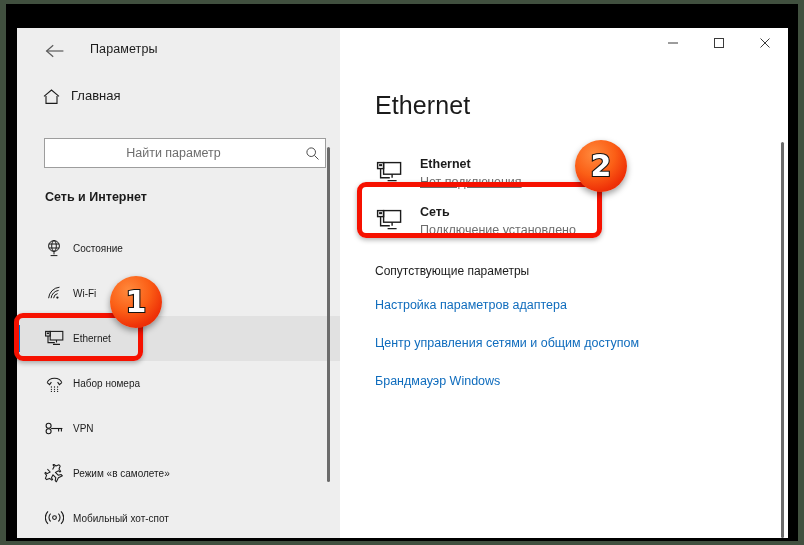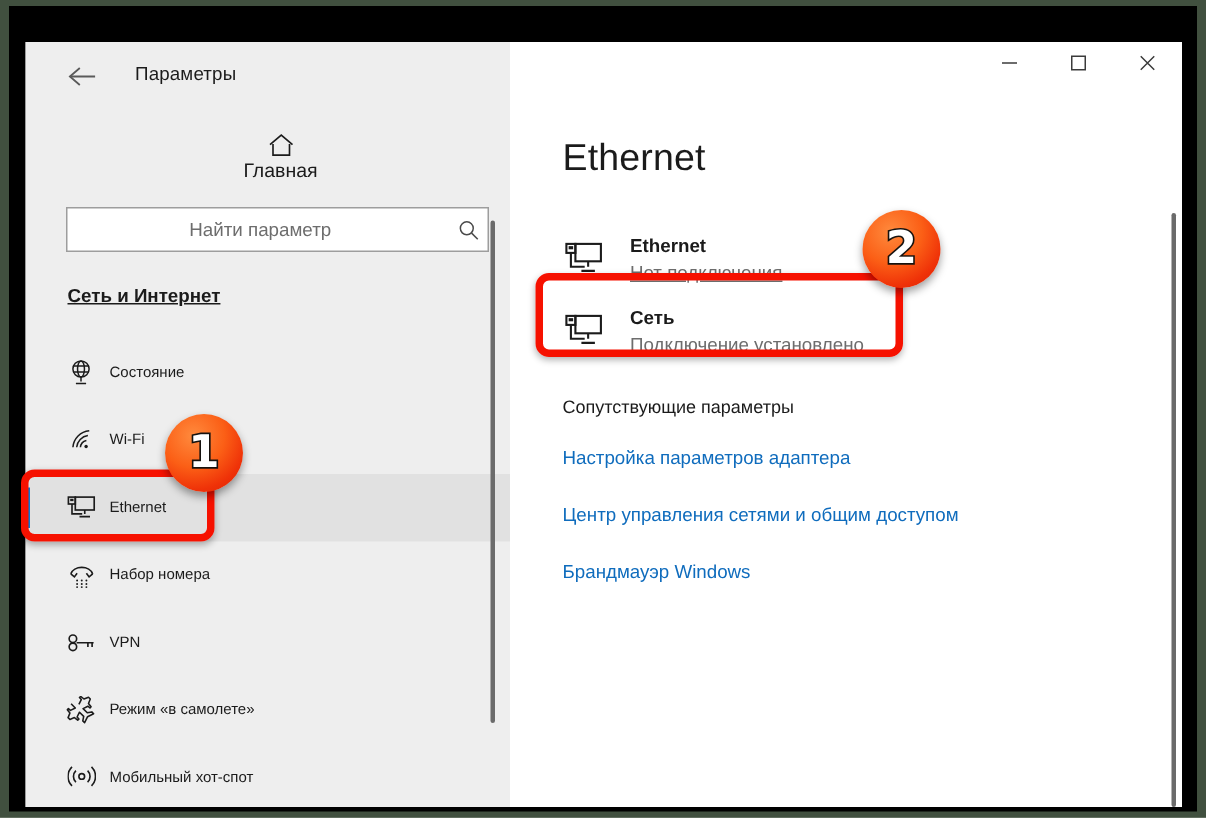--- a/index.html
+++ b/index.html
@@ -84,25 +84,24 @@
   
   .sidebar {
     position: absolute;
     left: 0; top: 46px;
     width: 323px; height: 464px;
     background: #eeeeee;
     overflow: hidden;
   }
   .home-row {
     position: absolute;
-    left: 24px; top: 14px;
+    left: 14px; top: 14px;
     width: 292px; height: 36px;
-    display: flex; align-items: center;
-    cursor: pointer;
-    flex-direction: column;
+    display: flex; align-items: flex-start;
+    cursor: pointer;
   }
   .home-row .ico { width: 40px; display: flex; justify-content: center; }
   .home-row .lbl { font-size: 13px; color: #1b1b1b; }
 
   .searchbox {
     position: absolute;
     left: 27px; top: 64px;
     width: 282px; height: 30px;
     background: #ffffff;
     border: 1px solid #9d9d9d;
@@ -120,21 +119,20 @@
   }
   .searchbox input::placeholder { color: #6d6d6d; opacity: 1; }
   .search-ico { width: 26px; display: flex; justify-content: center; }
 
   .sec-title {
     position: absolute;
     left: 28px; top: 116px;
     font-size: 12.5px;
     font-weight: bold;
     color: #1b1b1b;
-    text-decoration: underline;
   }
 
   .navlist {
     position: absolute;
     left: 0; top: 152px;
     width: 323px;
   }
   .navitem {
     position: relative;
     height: 45px;

